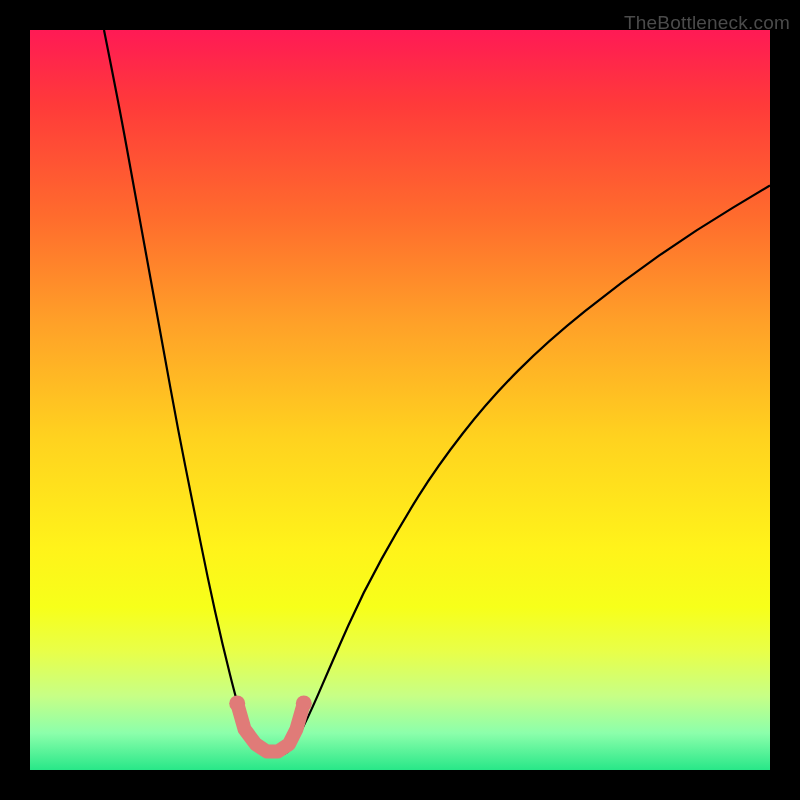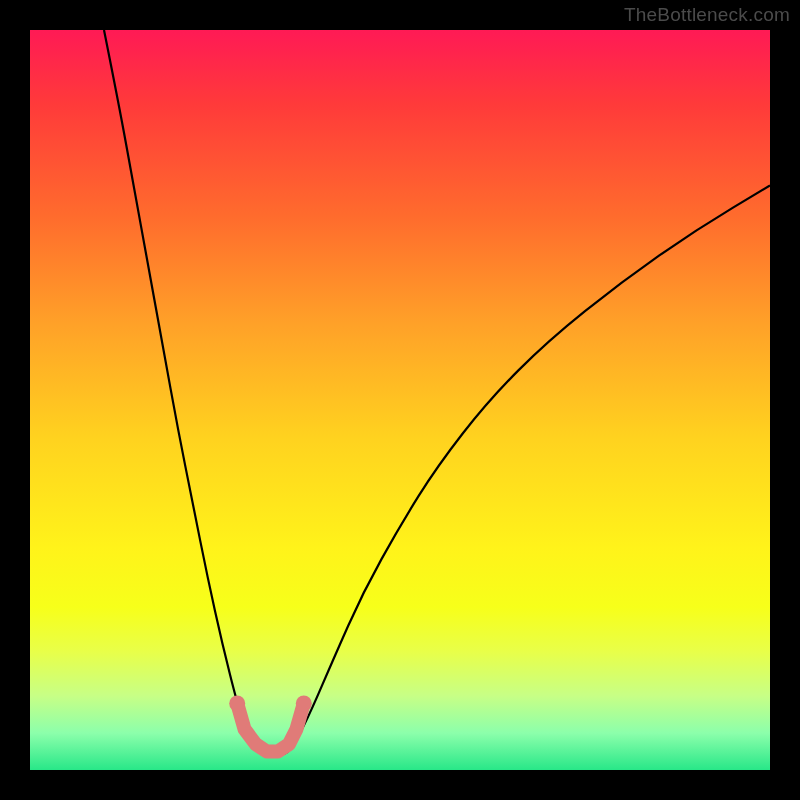--- a/index.html
+++ b/index.html
@@ -39,21 +39,21 @@
   }
   .curve-layer {
     position: absolute;
     left: 0;
     top: 0;
     width: 740px;
     height: 740px;
   }
   .watermark {
     position: absolute;
-    top: 4px;
+    top: 12px;
     right: 10px;
     color: #4b4b4b;
     font-size: 19px;
     font-weight: 500;
     letter-spacing: 0.2px;
   }
 </style>
 </head>
 <body>
 

